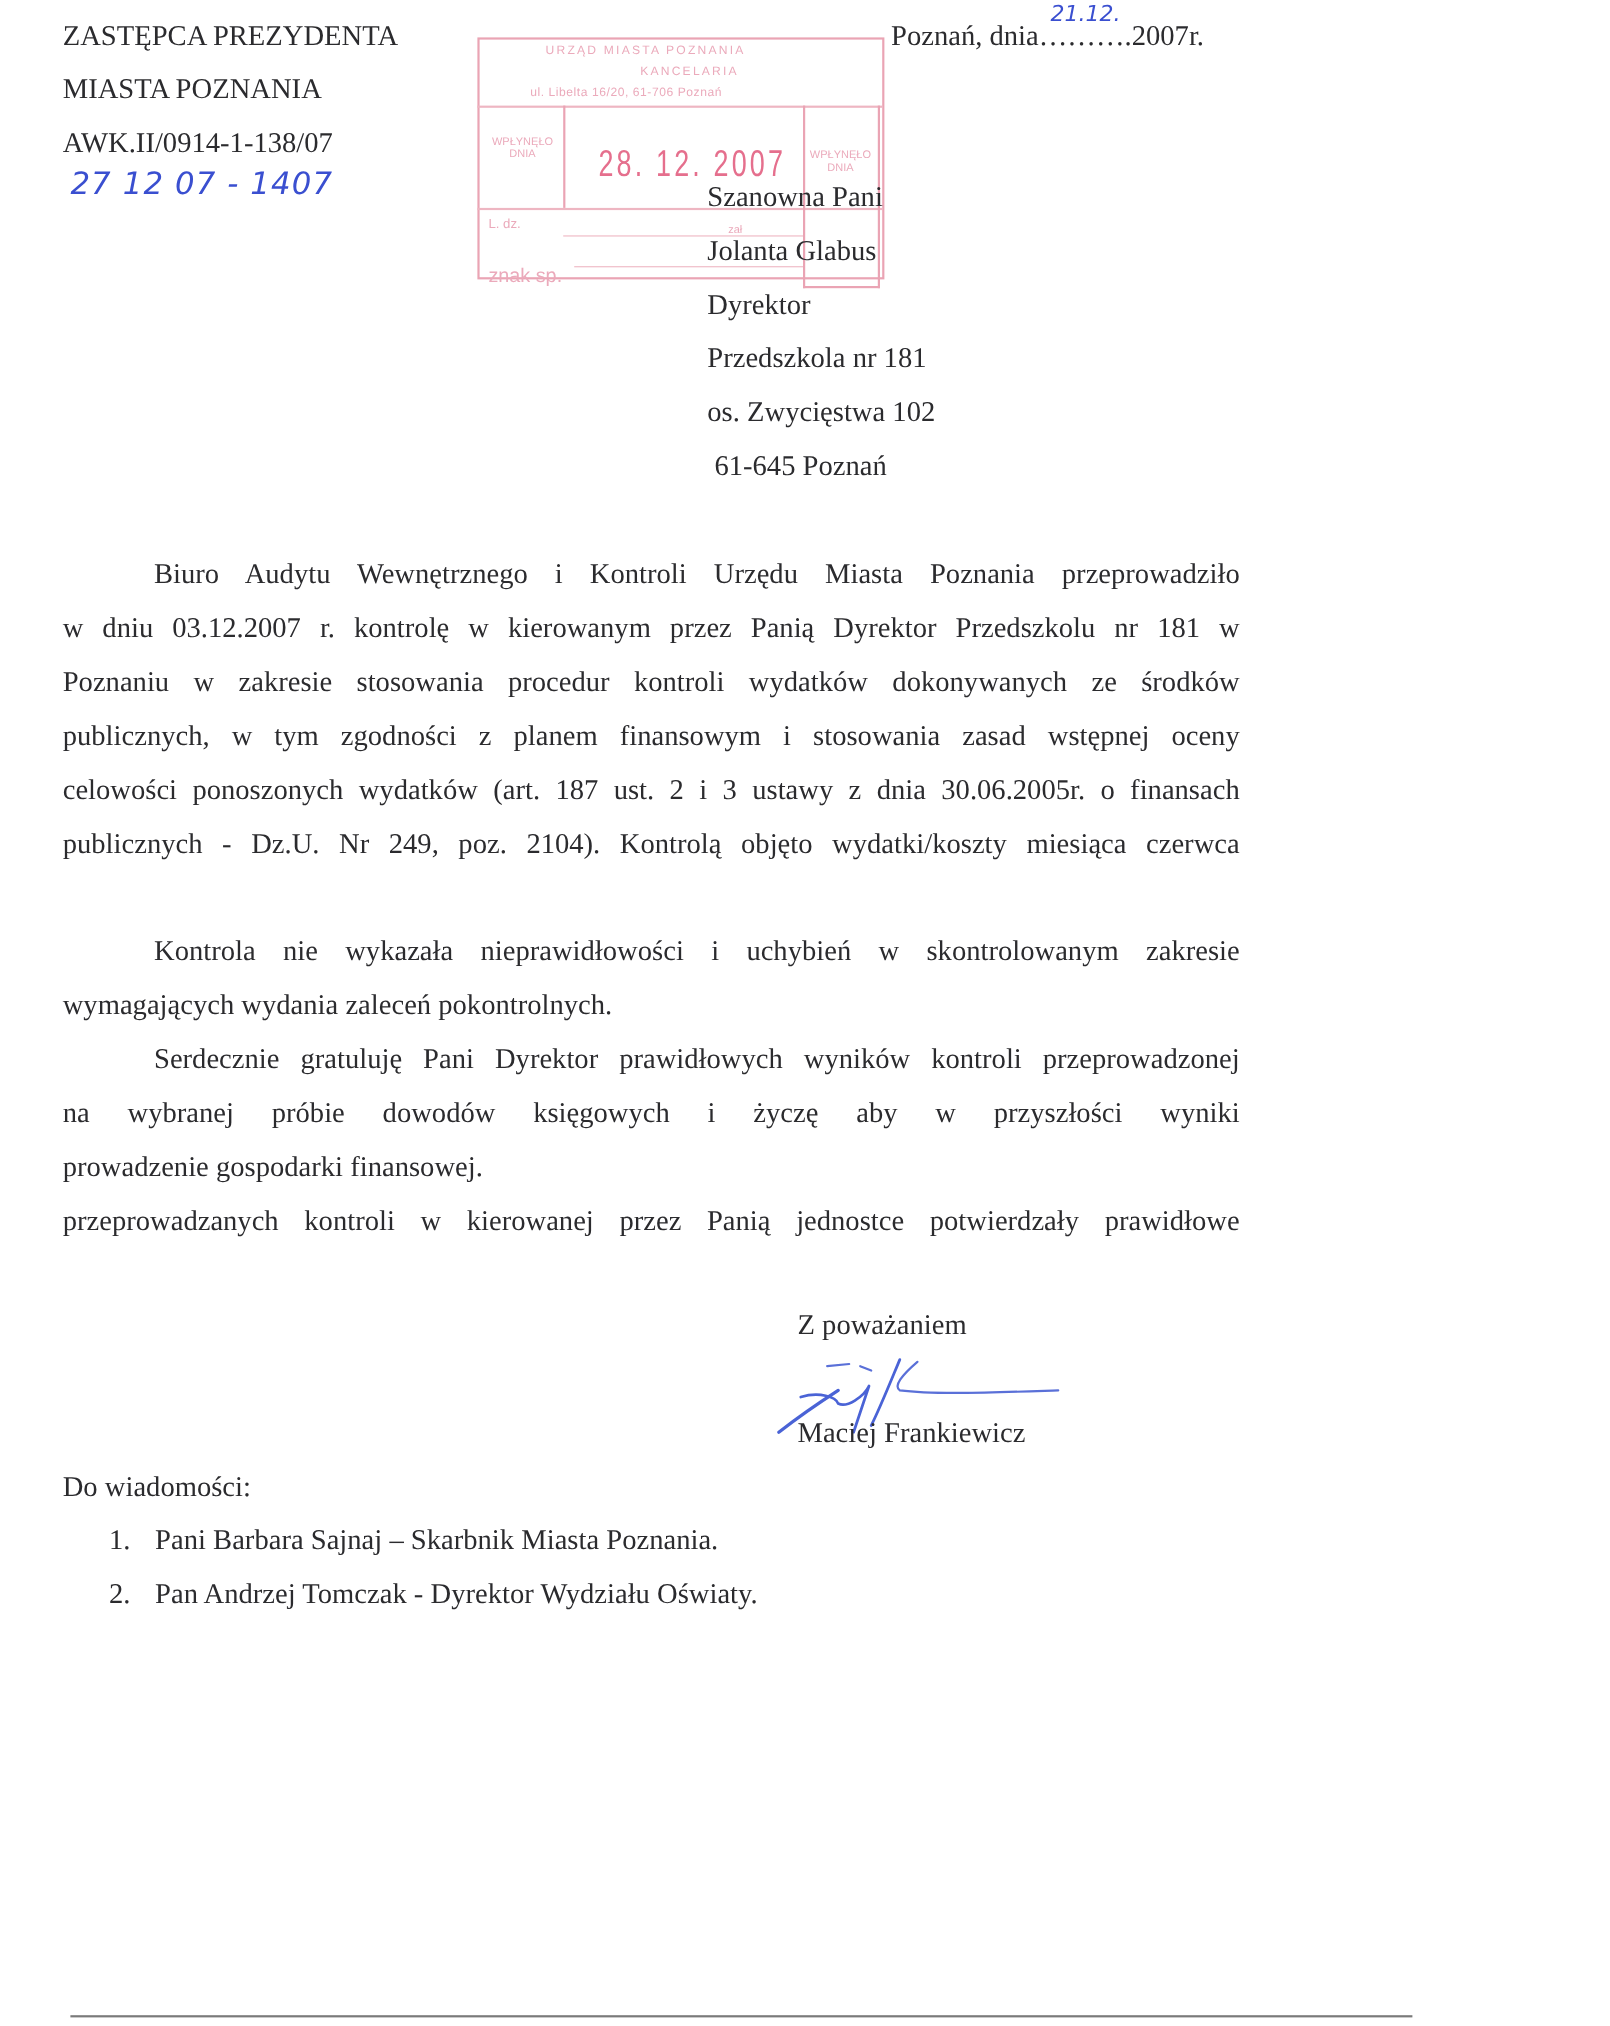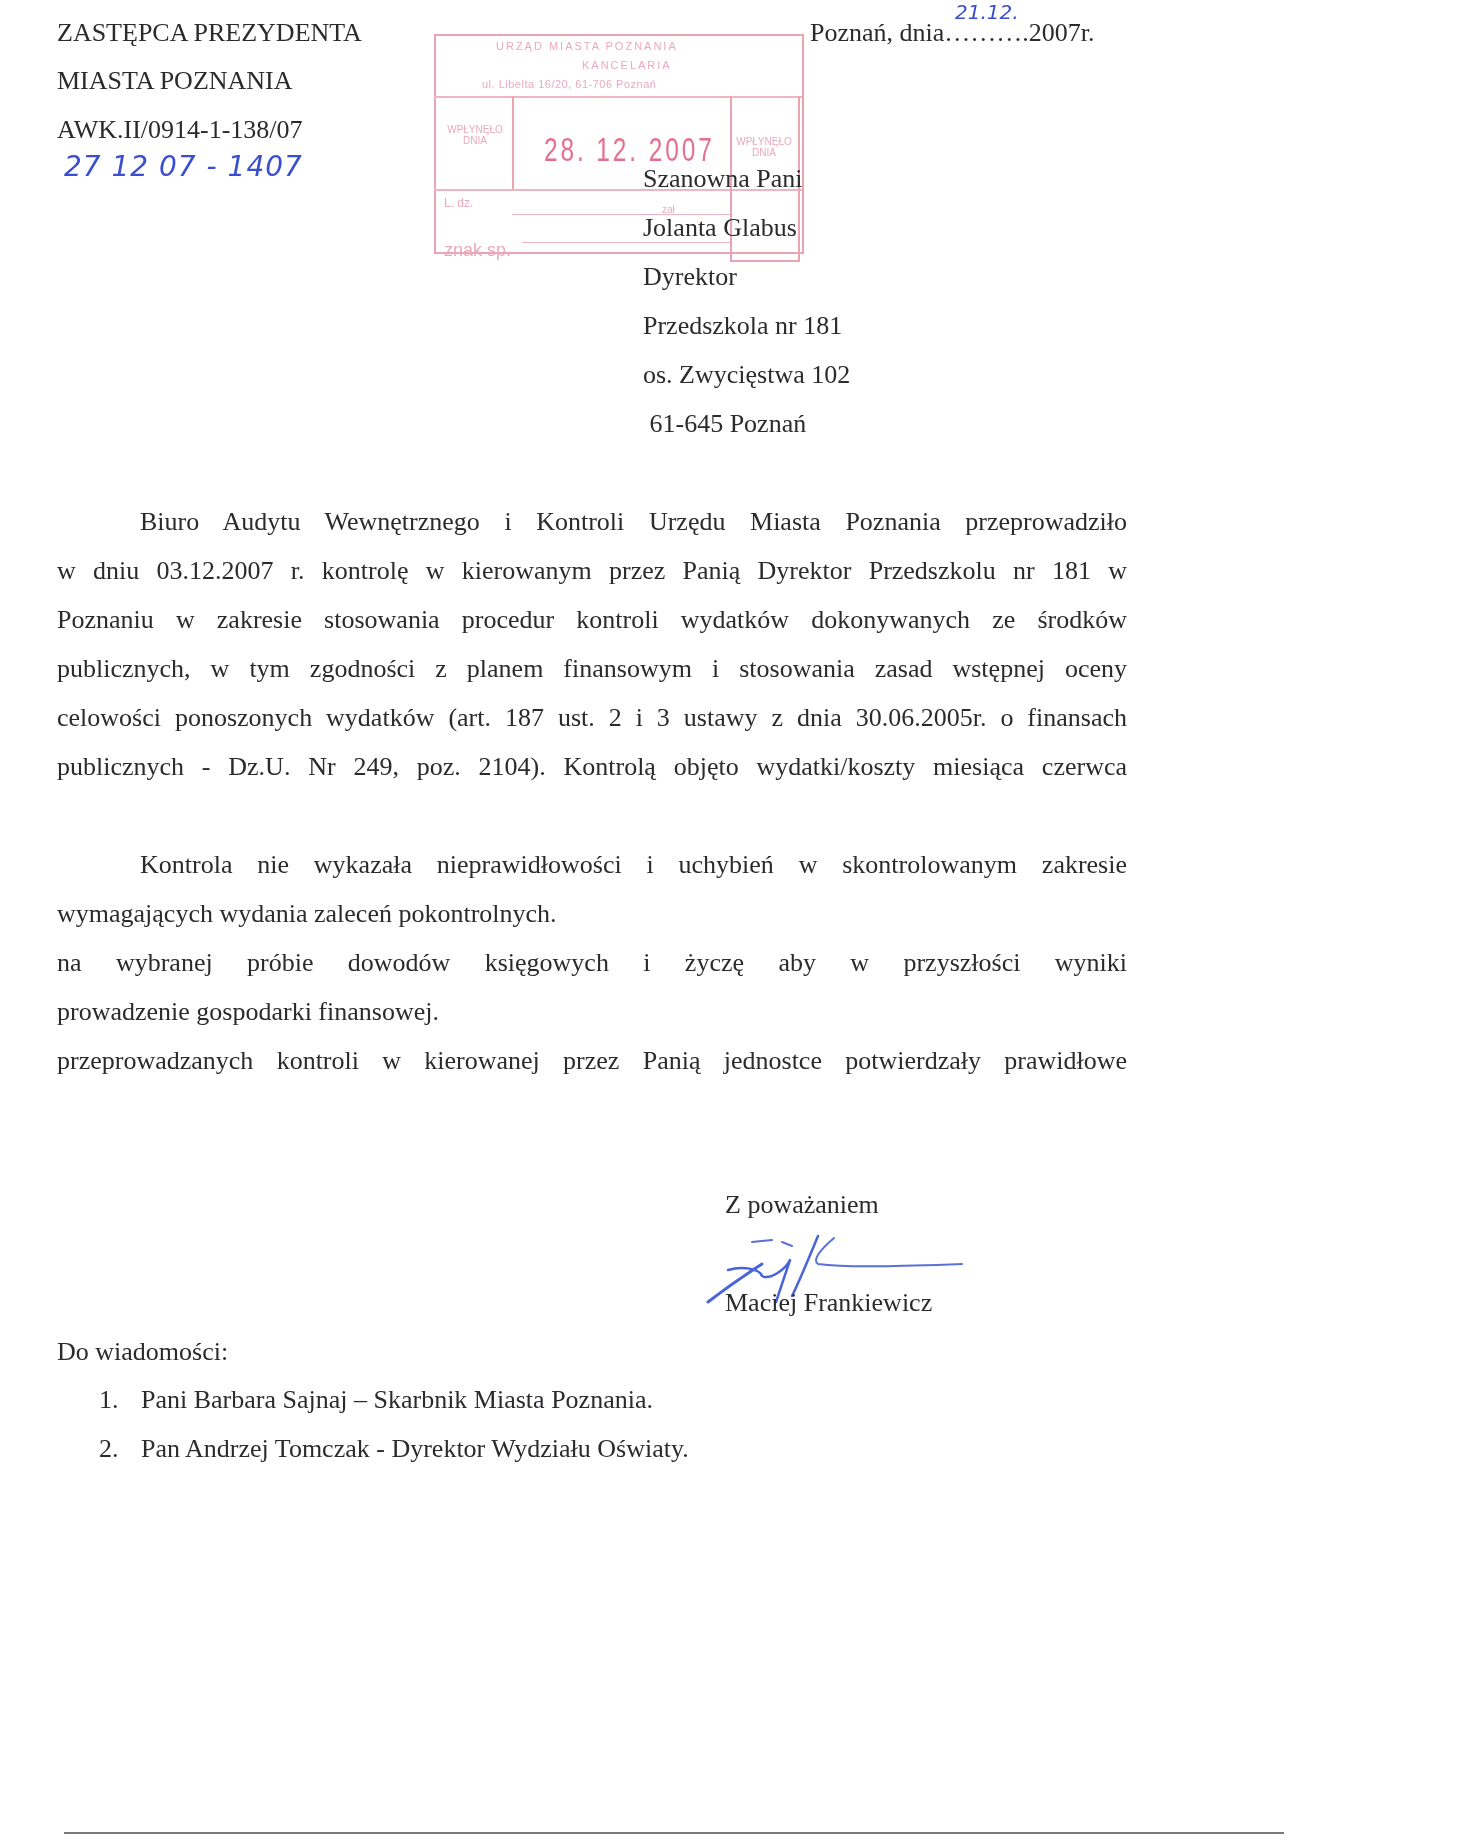--- a/index.html
+++ b/index.html
@@ -68,20 +68,21 @@
   <span class="ln">celowości ponoszonych wydatków  (art. 187 ust. 2 i 3 ustawy z dnia 30.06.2005r. o finansach</span>
   <span class="ln">publicznych - Dz.U. Nr 249, poz. 2104). Kontrolą objęto wydatki/koszty miesiąca czerwca</span>
 </div>
 
 <div class="para" style="top:840px;">
   <span class="ln indent">Kontrola nie wykazała nieprawidłowości i uchybień w skontrolowanym zakresie</span>
   <span class="ln last">wymagających wydania zaleceń pokontrolnych.</span>
 </div>
 
 <div class="para" style="top:938px;">
+  <span class="ln indent">Serdecznie gratuluję Pani Dyrektor prawidłowych wyników kontroli przeprowadzonej</span>
   <span class="ln">na wybranej próbie dowodów księgowych i życzę aby w przyszłości wyniki</span>
   <span class="ln last">prowadzenie gospodarki finansowej.</span>
   <span class="ln">przeprowadzanych kontroli w kierowanej przez Panią jednostce  potwierdzały  prawidłowe</span>
 </div>
 
 <div class="abs t" style="left:725px;top:1190px;">Z poważaniem</div>
 <svg class="abs" style="left:700px;top:1230px;" width="270" height="80" viewBox="0 0 270 80">
   <path d="M8 72 C 30 55, 45 45, 62 34" stroke="#4a63d6" stroke-width="3" fill="none" stroke-linecap="round"></path>
   <path d="M28 40 C 45 35, 60 40, 62 46 C 70 50, 85 40, 90 30 C 85 45, 80 60, 76 72" stroke="#4a63d6" stroke-width="2.5" fill="none" stroke-linecap="round"></path>
   <path d="M52 12 L 72 10 M 82 12 L 92 16" stroke="#5a70d8" stroke-width="2" fill="none" stroke-linecap="round"></path>

